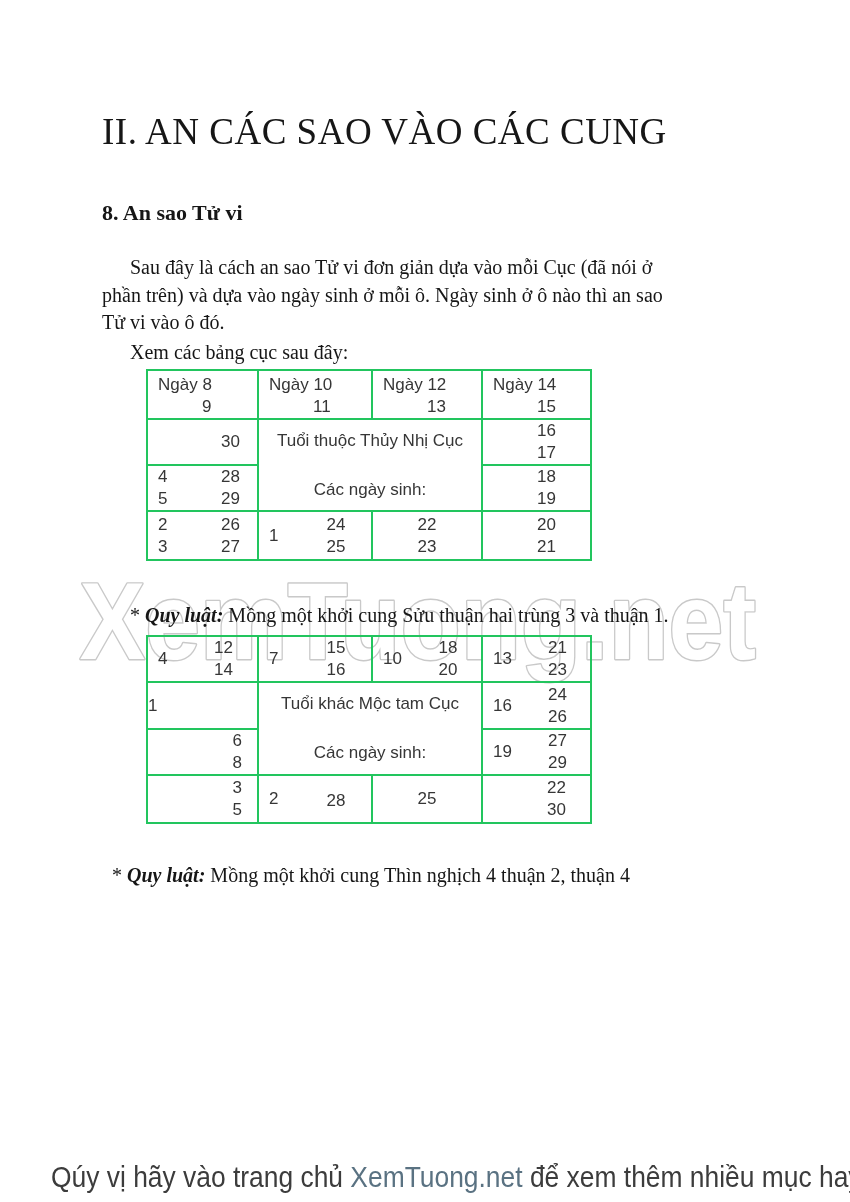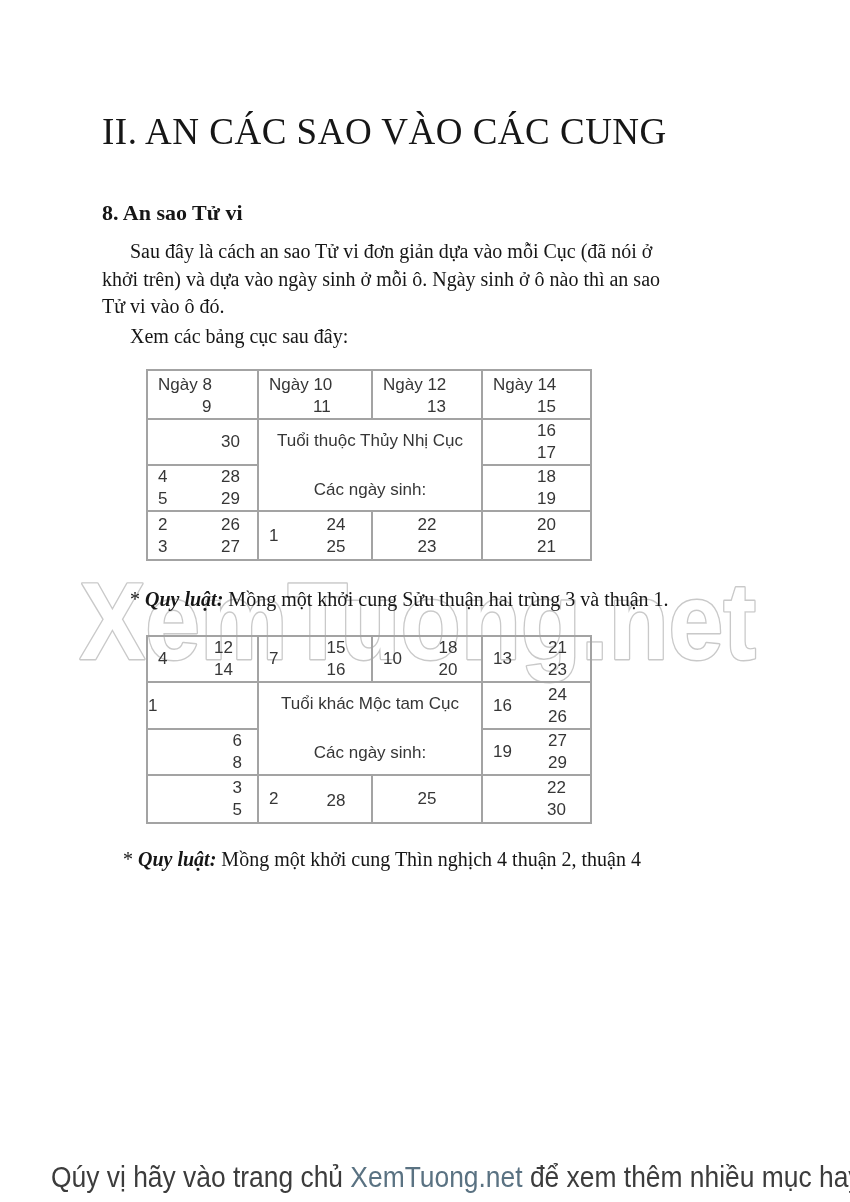--- a/index.html
+++ b/index.html
@@ -8,27 +8,27 @@
   .abs{position:absolute;}
 
   
   .watermark{position:absolute;left:78px;top:550px;z-index:0;}
 
   
   .content{position:relative;z-index:1;}
   .title{font-size:37px;letter-spacing:.5px;white-space:nowrap;}
   .heading{font-size:22px;font-weight:bold;white-space:nowrap;}
   .body-line{font-size:20px;line-height:27.5px;white-space:nowrap;}
-  .indent{text-indent:28px;}
+  .indent{text-indent:28px;margin-top:16px;}
   .rule-line b{font-weight:bold;font-style:italic;}
 
   
   table.cuc{border-collapse:collapse;table-layout:fixed;
             font-family:"Liberation Sans",sans-serif;font-size:17px;color:#363636;}
-  table.cuc td{border:2px solid #a3a3a3;padding:0;vertical-align:middle;overflow:hidden;}
+  table.cuc td{border:2px solid #22c55e;padding:0;vertical-align:middle;overflow:hidden;}
 
   .hl1{padding:3px 0 0 10px;line-height:22px;white-space:nowrap;}
   .hl2{padding-left:54px;line-height:22px;}
 
   .num-right{display:flex;align-items:center;justify-content:flex-end;
              padding-right:17px;height:100%;}
 
   .pairline{display:flex;justify-content:space-between;
             padding:0 17px 0 10px;line-height:22px;}
 
@@ -64,21 +64,21 @@
   </svg>
 
   <div class="content">
 
     <div class="abs title" style="left:102px;top:110px">II. AN CÁC SAO VÀO CÁC CUNG</div>
 
     <div class="abs heading" style="left:102px;top:200px">8. An sao Tử vi</div>
 
     <div class="abs" style="left:102px;top:238px">
       <div class="body-line indent">Sau đây là cách an sao Tử vi đơn giản dựa vào mỗi Cục (đã nói ở</div>
-      <div class="body-line">khởi trên) và dựa vào ngày sinh ở mỗi ô. Ngày sinh ở ô nào thì an sao</div>
+      <div class="body-line">phần trên) và dựa vào ngày sinh ở mỗi ô. Ngày sinh ở ô nào thì an sao</div>
       <div class="body-line">Tử vi vào ô đó.</div>
     </div>
 
     <div class="abs body-line indent" style="left:102px;top:323px">Xem các bảng cục sau đây:</div>
 
     <table class="cuc abs" style="left:146px;top:369px;width:444px">
       <colgroup>
           <col style="width:111px">
           <col style="width:114px">
           <col style="width:110px">
@@ -280,21 +280,21 @@
         <td>
           <div class="stack re2">
             <div>22</div>
             <div>30</div>
           </div>
         </td>
       </tr>
     </tbody>
       </table>
 
-    <div class="abs" style="left:95px;top:846px">
+    <div class="abs" style="left:84px;top:846px">
       <div class="body-line indent rule-line">
         <span>* </span><b>Quy luật:</b><span> Mồng một khởi cung Thìn nghịch 4 thuận 2, thuận 4</span>
       </div>
     </div>
 
   </div>
 
   <div class="footer">
     <span>Qúy vị hãy vào trang chủ </span><span class="brand">XemTuong.net</span><span> để xem thêm nhiều mục hay khác</span>
   </div>

